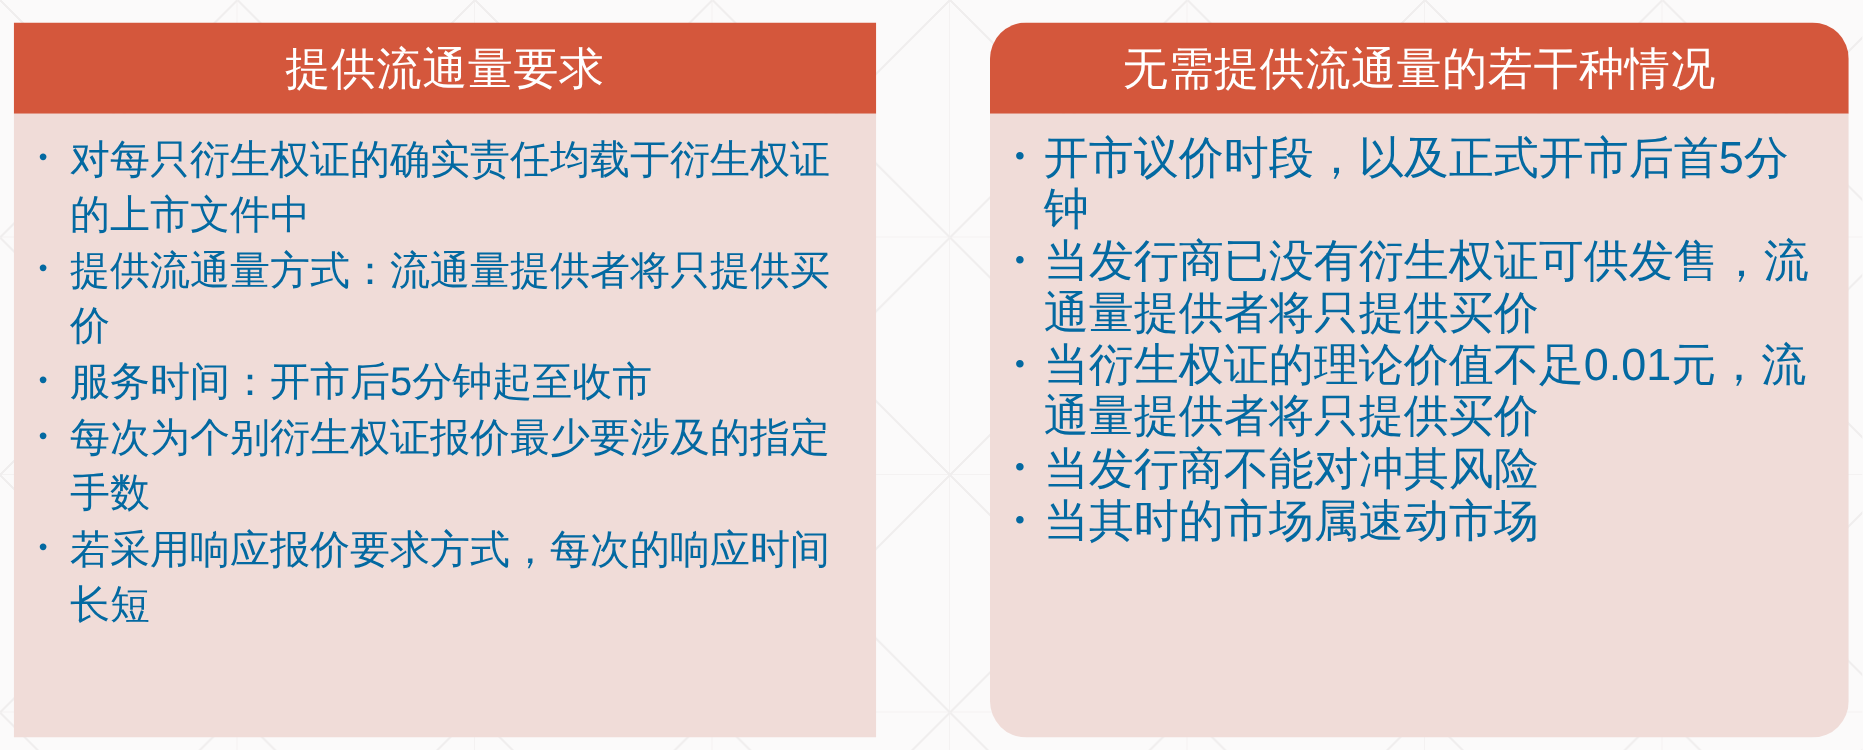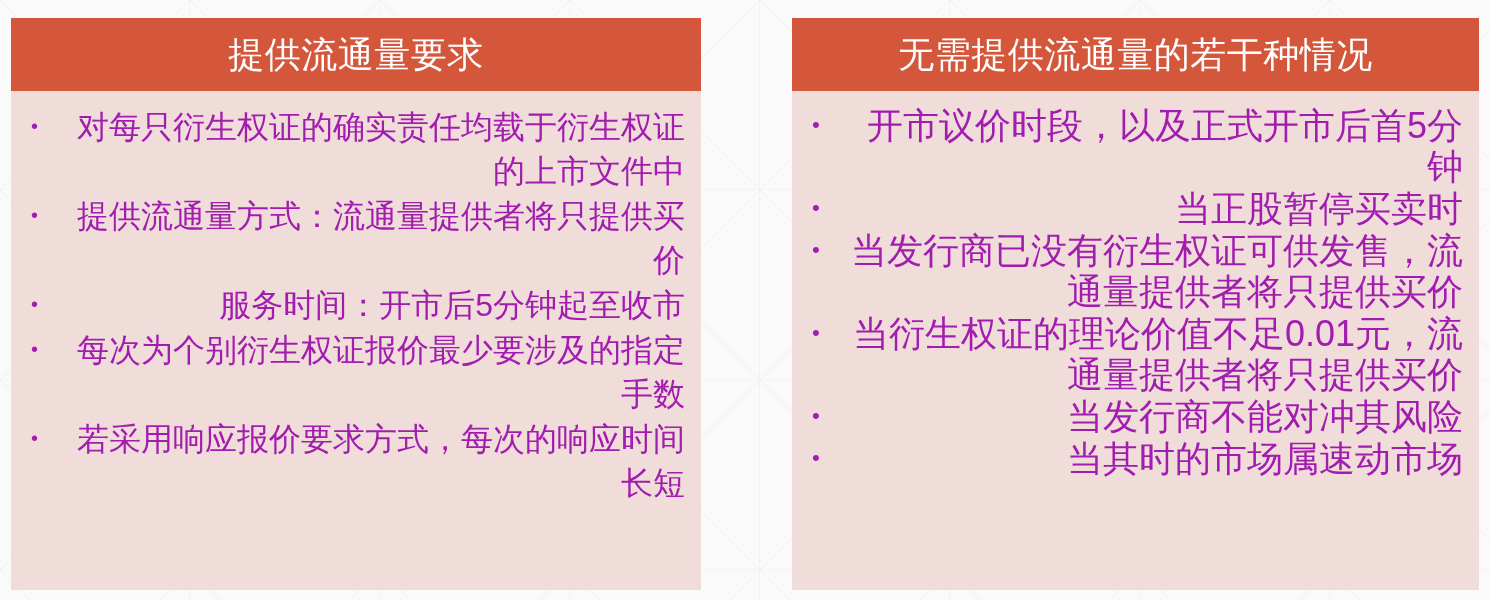--- a/index.html
+++ b/index.html
@@ -38,21 +38,21 @@
 
   .panel {
     position: absolute;
     top: 18px;
     height: 572px;
     display: flex;
     flex-direction: column;
     overflow: hidden;
   }
   #panel-requirements { left: 11px;  width: 690px; }
-  #panel-exemptions   { left: 792px; width: 687px; }
+  #panel-exemptions   { left: 792px; width: 687px; border-radius: 29px; }
 
   .panel-header {
     flex: 0 0 auto;
     height: 73px;
     display: flex;
     align-items: center;
     justify-content: center;
     color: #ffffff;
     font-size: 36px;
     line-height: 1;
@@ -63,22 +63,21 @@
   .panel-body {
     flex: 1 1 auto;
     padding: 14px 16px 10px 16px;
     box-sizing: border-box;
   }
 
   ul.bullet-list {
     list-style: none;
     margin: 0;
     padding: 0;
-    color: #a21caf;
-    text-align: right;
+    color: #0369a1;
   }
   ul.bullet-list > li {
     position: relative;
     padding-left: 29px;
     margin: 0 0 1px 0;
   }
   ul.bullet-list > li::before {
     content: "\2022";
     position: absolute;
     left: 4px;
@@ -114,21 +113,20 @@
         <li><span>若采用响应报价要求方式，每次的响应时间长短</span></li>
       </ul>
     </div>
   </section>
 
   <section class="panel" id="panel-exemptions">
     <header class="panel-header" style="background-color: rgb(212, 87, 60); color: rgb(255, 255, 255);">无需提供流通量的若干种情况</header>
     <div class="panel-body" style="background-color: rgb(240, 220, 216); color: rgb(35, 31, 32);">
       <ul class="bullet-list">
         <li><span>开市议价时段，以及正式开市后首5分钟</span></li>
-        <li><span>当正股暂停买卖时</span></li>
         <li><span>当发行商已没有衍生权证可供发售，流通量提供者将只提供买价</span></li>
         <li><span>当衍生权证的理论价值不足0.01元，流通量提供者将只提供买价</span></li>
         <li><span>当发行商不能对冲其风险</span></li>
         <li><span>当其时的市场属速动市场</span></li>
       </ul>
     </div>
   </section>
 
 </div>
 

